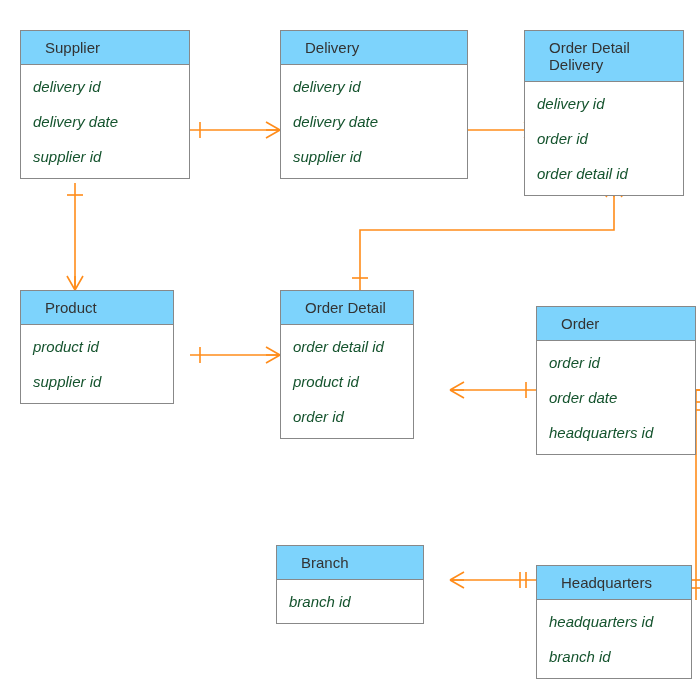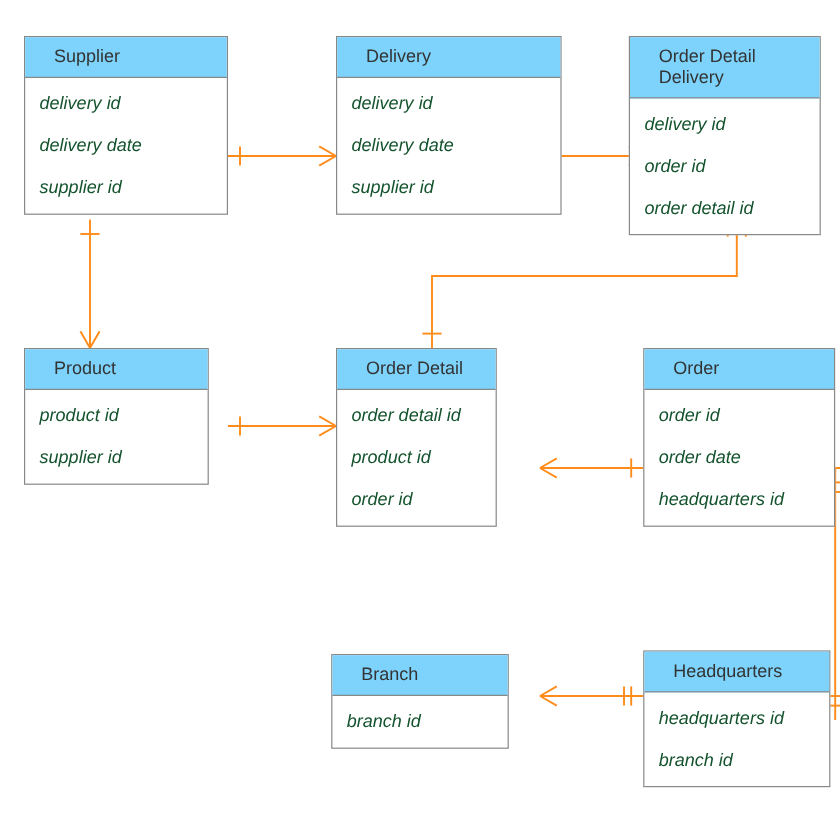--- a/index.html
+++ b/index.html
@@ -147,35 +147,35 @@
 
 <div class="entity" style="left:280px;top:290px;width:134px">
   <div class="entity-header">Order Detail</div>
   <div class="entity-body">
     <div class="attr">order detail id</div>
     <div class="attr">product id</div>
     <div class="attr">order id</div>
   </div>
 </div>
 
-<div class="entity" style="left:536px;top:290px;width:160px">
+<div class="entity" style="left:536px;top:306px;width:160px">
   <div class="entity-header">Order</div>
   <div class="entity-body">
     <div class="attr">order id</div>
     <div class="attr">order date</div>
     <div class="attr">headquarters id</div>
   </div>
 </div>
 
 <div class="entity" style="left:276px;top:545px;width:148px">
   <div class="entity-header">Branch</div>
   <div class="entity-body">
     <div class="attr">branch id</div>
   </div>
 </div>
 
-<div class="entity" style="left:536px;top:542px;width:156px">
+<div class="entity" style="left:536px;top:565px;width:156px">
   <div class="entity-header">Headquarters</div>
   <div class="entity-body">
     <div class="attr">headquarters id</div>
     <div class="attr">branch id</div>
   </div>
 </div>
 
 </body></html>

